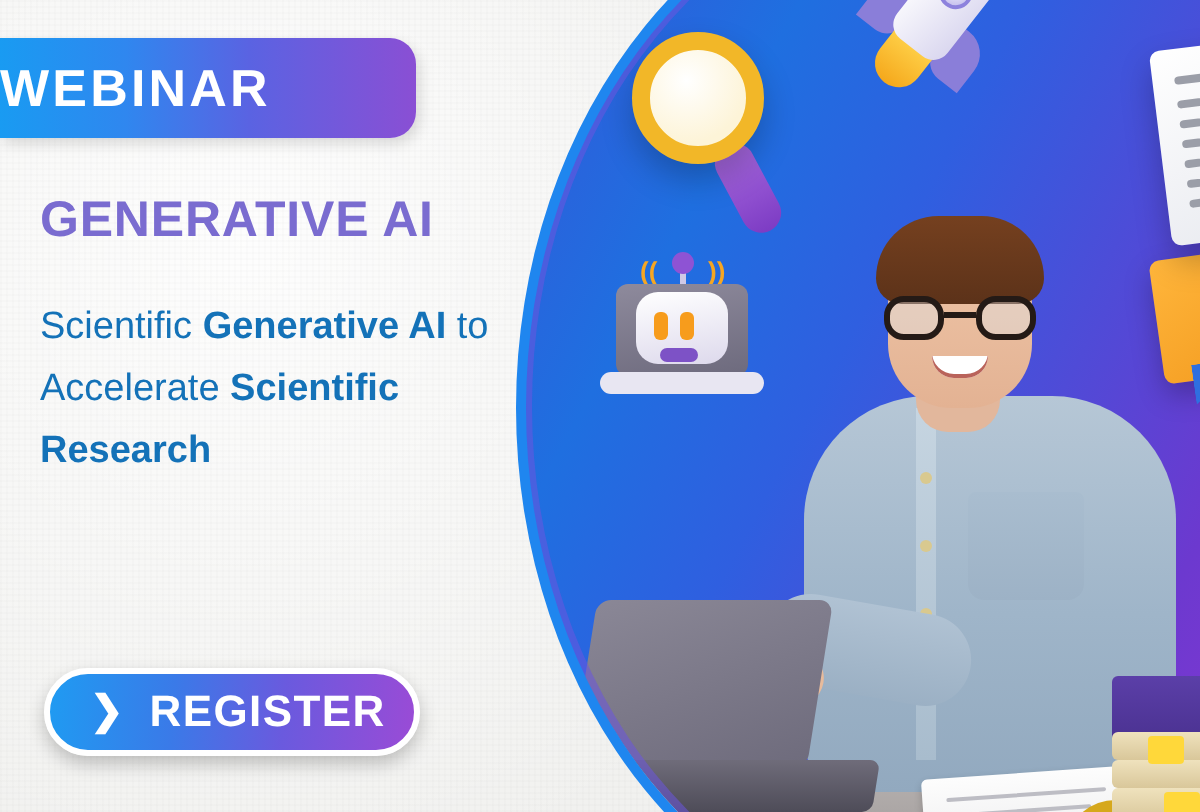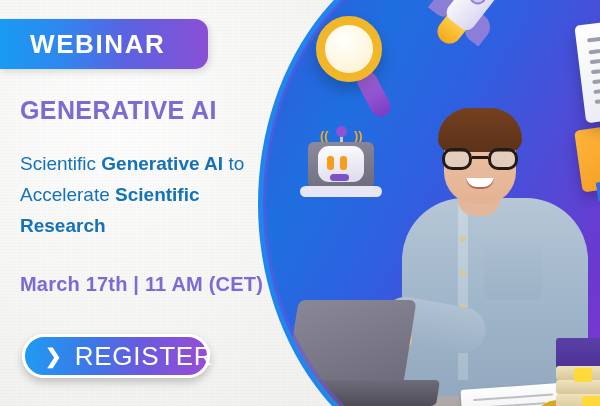--- a/index.html
+++ b/index.html
@@ -250,21 +250,21 @@
   #rb-wave-l{ left:20px; } #rb-wave-r{ left:54px; }
 
   
   #content { position:absolute; left:0; top:0; width:300px; height:406px; z-index:5; }
 
   #webinar-badge {
     position:absolute; left:0; top:19px;
     width:208px; height:50px;
     border-radius:0 13px 13px 0;
     background:linear-gradient(90deg,#199bf2 0%,#2f87ef 30%,#5a63e2 60%,#8a4fd4 100%);
-    display:flex; align-items:center; padding-left:30px;
+    display:flex; align-items:center; 
     box-shadow:2px 3px 7px rgba(0,0,0,.13);
   }
   #webinar-badge-label {
     color:#fff; font-size:26px; font-weight:bold; letter-spacing:1.6px;
   }
 
   #headline {
     position:absolute; left:20px; top:96px;
     color:#7a6cd0; font-size:25px; font-weight:bold; letter-spacing:.4px;
   }
@@ -287,21 +287,21 @@
     background:linear-gradient(95deg,#1f9bf2 0%,#3a7ae8 34%,#6a5ade 64%,#9a4bd6 100%);
     border:3px solid #ffffff;
     box-shadow:0 4px 9px rgba(0,0,0,.22);
     display:flex; align-items:center; gap:13px; padding-left:20px;
     cursor:pointer;
   }
   #register-chevron {
     color:#ffffff; font-size:20px; font-weight:bold; line-height:1;
   }
   #register-label {
-    color:#ffffff; font-size:26px; font-weight:normal; letter-spacing:.7px;
+    color:#ffffff; font-size:22px; font-weight:bold; letter-spacing:.7px;
   }
 </style>
 </head>
 <body>
 
 <div id="banner">
 
   <div id="paper-texture"></div>
 
   <div id="art-panel">
@@ -411,21 +411,20 @@
   <div id="content">
 
     <div id="webinar-badge">
       <span id="webinar-badge-label">WEBINAR</span>
     </div>
 
     <div id="headline">GENERATIVE AI</div>
 
     <div id="subhead"><span>Scientific </span><b>Generative AI</b><span> to Accelerate </span><b>Scientific Research</b></div>
 
-    <div id="date-line">March 17th | 11 AM (CET)</div>
 
     <div id="register-button">
       <span id="register-chevron">❯</span>
       <span id="register-label">REGISTER</span>
     </div>
 
   </div>
 </div>
 
 </body></html>

